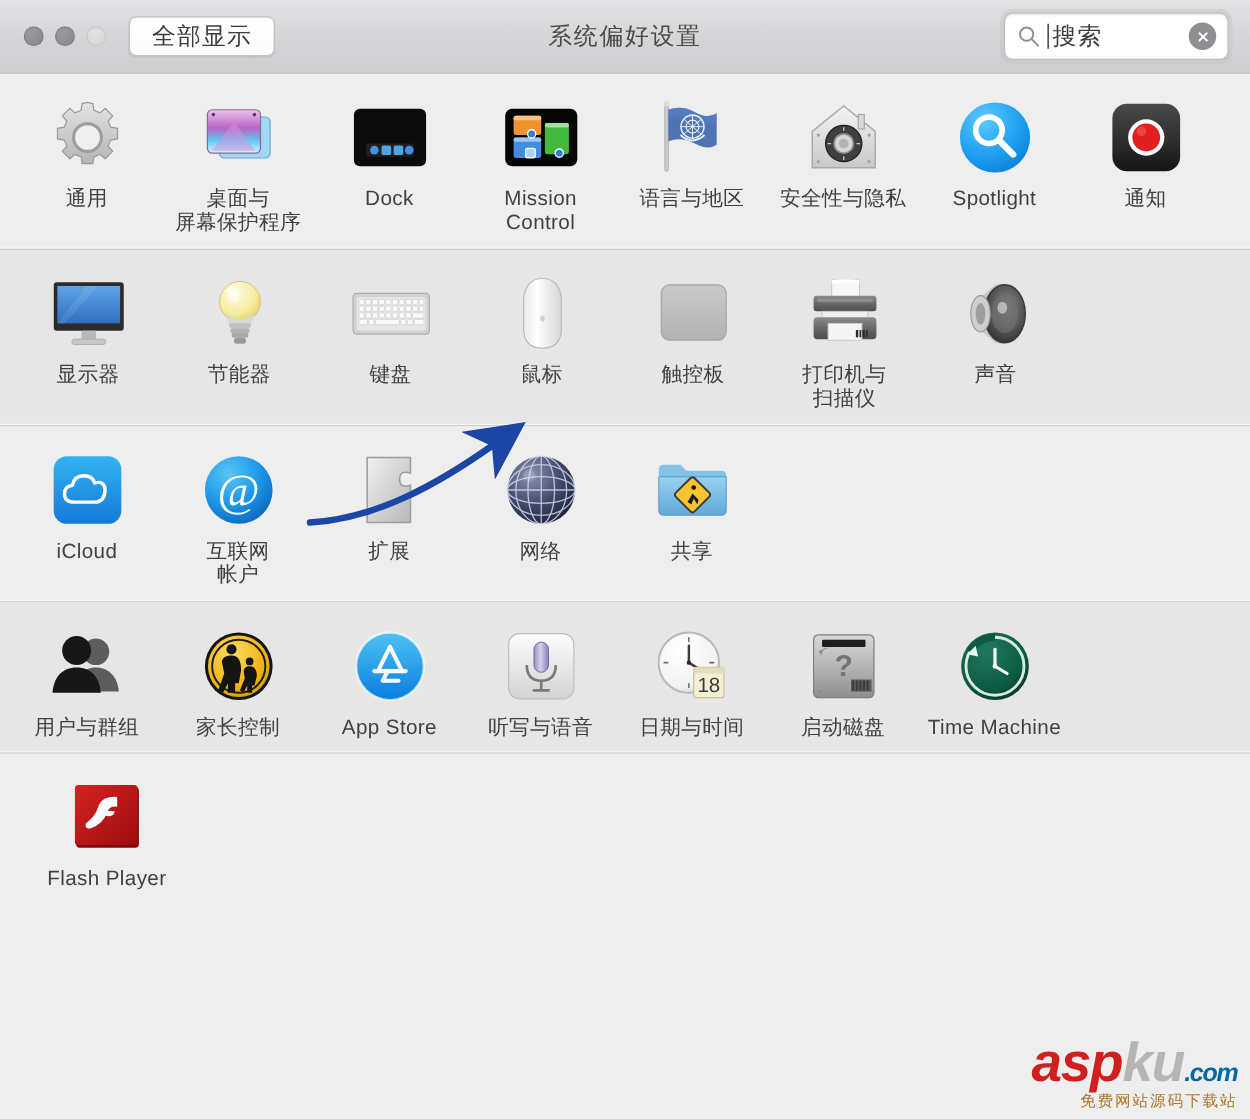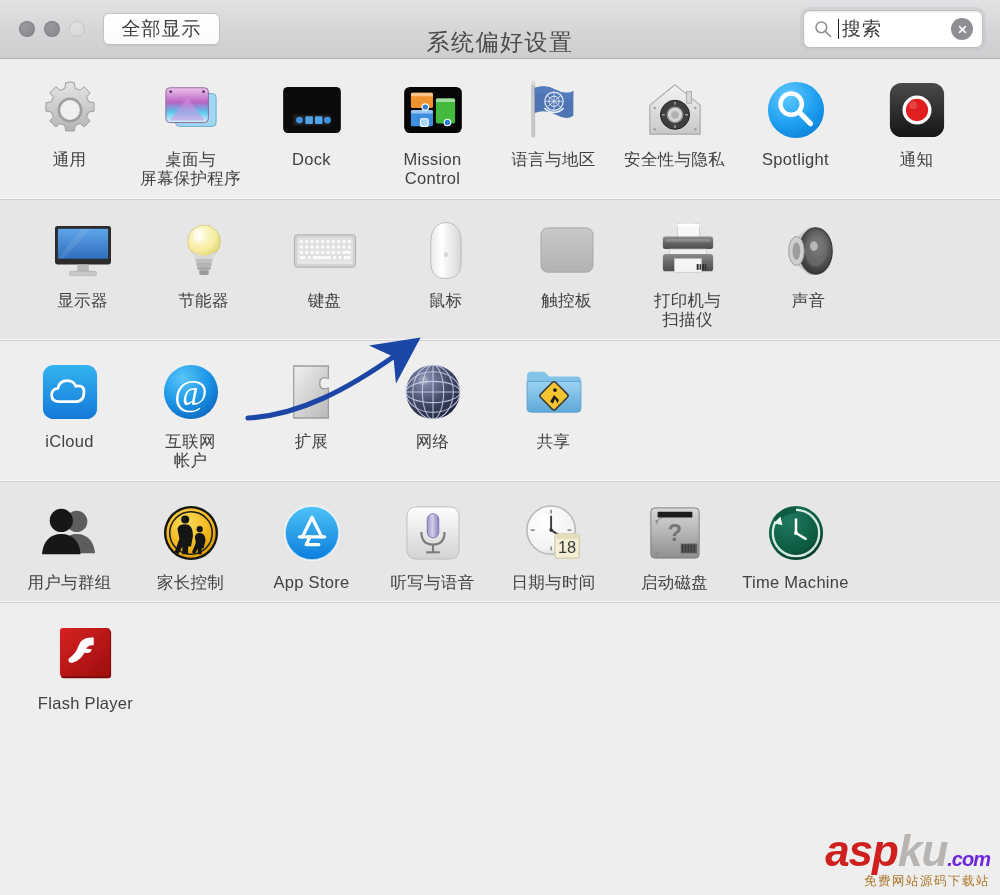--- a/index.html
+++ b/index.html
@@ -46,22 +46,22 @@
     border: 1px solid #c2c1c3;
     border-radius: 6px;
     box-shadow: 0 1px 1px rgba(0,0,0,.07);
     font-size: 19px; color: #3c3c3c; letter-spacing: 1px;
     display: flex; align-items: center; justify-content: center;
     cursor: default;
   }
 
   .win-title {
     position: absolute; left: 0; right: 0; top: 0; bottom: 0;
-    display: flex; align-items: flex-end; justify-content: center;
-    font-size: 23px; color: #4a4a4a; letter-spacing: 1.5px;
+    display: flex; align-items: center; justify-content: center;
+    font-size: 19px; color: #4a4a4a; letter-spacing: 1.5px;
     pointer-events: none;
   }
 
   .searchwrap {
     position: absolute; right: 17px; top: 10px;
     width: 180px; height: 38px;
     background: #ffffff;
     border: 1px solid #bdbcbe;
     border-radius: 7px;
     box-shadow: inset 0 1px 2px rgba(0,0,0,.10), 0 0 0 3px rgba(190,190,195,.35);
@@ -122,21 +122,21 @@
   }
 
   
   .watermark {
     position: absolute; right: 10px; bottom: 8px;
     text-align: right; line-height: 1; pointer-events: none;
   }
   .wm-main { font-size: 44px; font-weight: bold; font-style: italic; letter-spacing: -1px; }
   .wm-asp { color: #d01f1f; }
   .wm-ku  { color: #b8b4b2; }
-  .wm-com { color: #6d28d9; font-size: 20px; font-weight: bold; }
+  .wm-com { color: #0369a1; font-size: 20px; font-weight: bold; }
   .wm-sub {
     font-size: 12.5px; color: #a16207; letter-spacing: 1.5px;
     margin-top: 2px; opacity: .85;
   }
 </style>
 </head>
 <body>
 
 <div class="window">
 
@@ -322,21 +322,21 @@
             <rect x="3" y="3" width="56" height="56" rx="12" fill="url(#ng)"></rect>
             <circle cx="31" cy="31" r="15" fill="#ffffff"></circle>
             <circle cx="31" cy="31" r="11.5" fill="#e02020"></circle>
             <circle cx="27" cy="26" r="4" fill="#f06060" opacity=".55"></circle>
           </svg>
         </div>
         <div class="label">通知</div>
       </div>
     </div>
 
-    <div class="row band-b" style="padding-left:22px;">
+    <div class="row band-b" style="padding-left:10px;">
 
       <div class="pane">
         <div class="icon">
           <svg width="62" height="56" viewBox="0 0 64 58">
             <rect x="3" y="3" width="58" height="40" rx="2.5" fill="#2b2b2b"></rect>
             <defs>
                 <linearGradient id="scr" x1="0" y1="0" x2="0" y2="1">
               <stop offset="0" stop-color="#5fa4e8"></stop>
                   <stop offset="100%" stop-color="#2f6fbe"></stop>
                 </linearGradient>

